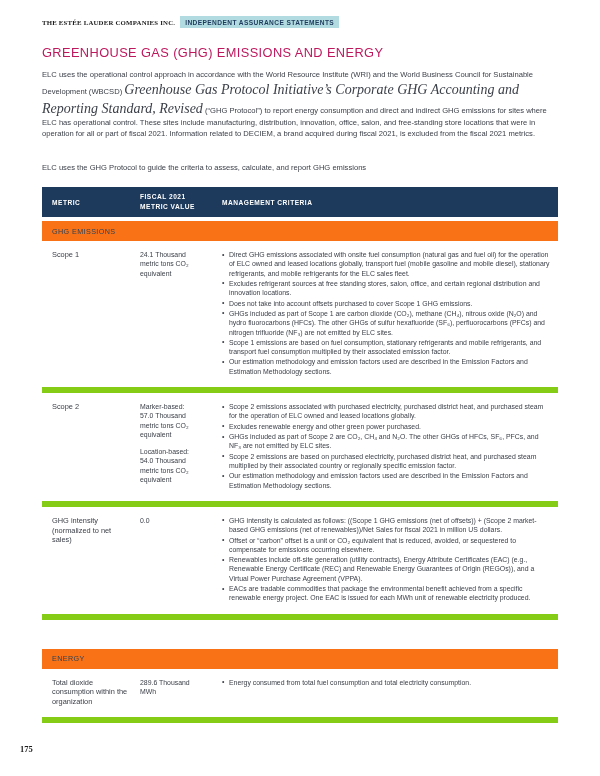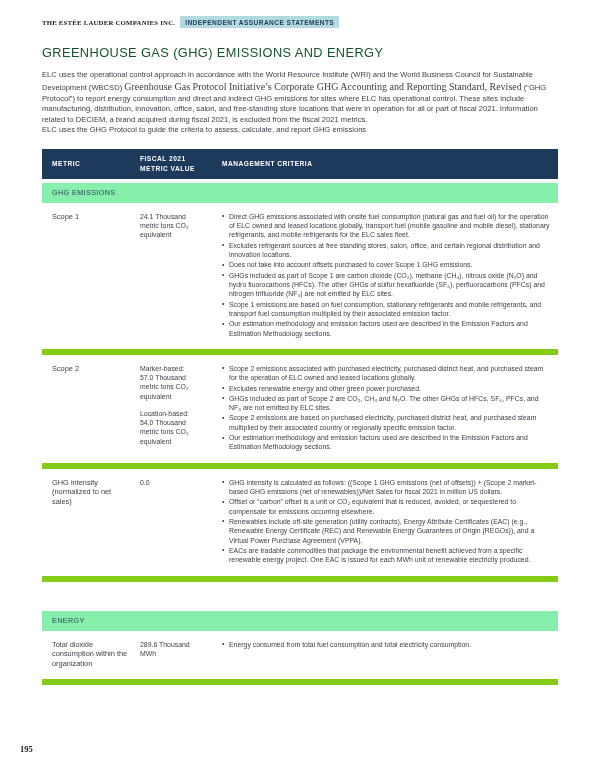--- a/index.html
+++ b/index.html
@@ -20,44 +20,44 @@
   }
   .badge {
     background:#b2dbe1; color:#1d3a5c;
     font-size:6.6px; font-weight:700; letter-spacing:0.4px;
     padding:2.5px 5px;
   }
 
   .title {
     margin-top:17px;
     font-size:12.8px; font-weight:400; letter-spacing:0.4px;
-    color:#14532d;
+    color:#be185d;
   }
 
   .para { margin-top:10px; font-size:7.6px; line-height:1.36; color:#3c4049; }
   .para .it {
     font-family:"Liberation Serif","DejaVu Serif",serif;
-    font-size:10px;
+    font-style:italic; font-size:14px;
   }
-  .lead { margin-top:0; font-size:7.6px; color:#3c4049; }
+  .lead { margin-top:24px; font-size:7.6px; color:#3c4049; }
 
   .table { margin-top:15px; }
   .thead {
     display:grid; grid-template-columns:98px 78px 1fr;
     background:#1d3a5c; color:#ffffff;
     font-size:6.6px; font-weight:700; letter-spacing:0.5px;
     min-height:30px; align-items:center;
     padding:5px 0;
   }
   .thead .h-metric { padding-left:10px; }
   .thead .h-value  { padding-right:14px; line-height:1.45; }
   .thead .h-criteria { padding-left:4px; }
 
   .section-band {
-    background:#86efac; color:#2e4258;
+    background:#f97316; color:#2e4258;
     font-size:7.2px; letter-spacing:0.4px;
     padding:5.5px 10px; margin-top:4px;
   }
   .section-band.gap-above { margin-top:29px; }
 
   .trow {
     display:grid; grid-template-columns:98px 78px 1fr;
     padding:9px 0 10px 0;
     border-bottom:6px solid #84cc16;
     font-size:6.9px;
@@ -165,13 +165,13 @@
         <ul class="bullets">
             <li>Energy consumed from total fuel consumption and total electricity consumption.</li>
           </ul>
       </div>
     </div>
 
   </div>
 
 </div>
 
-<div class="pageno">195</div>
+<div class="pageno">175</div>
 
 </body></html>

